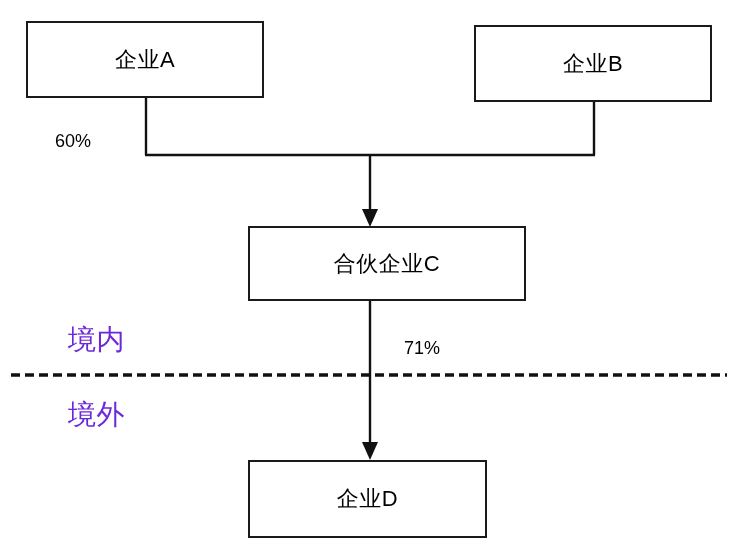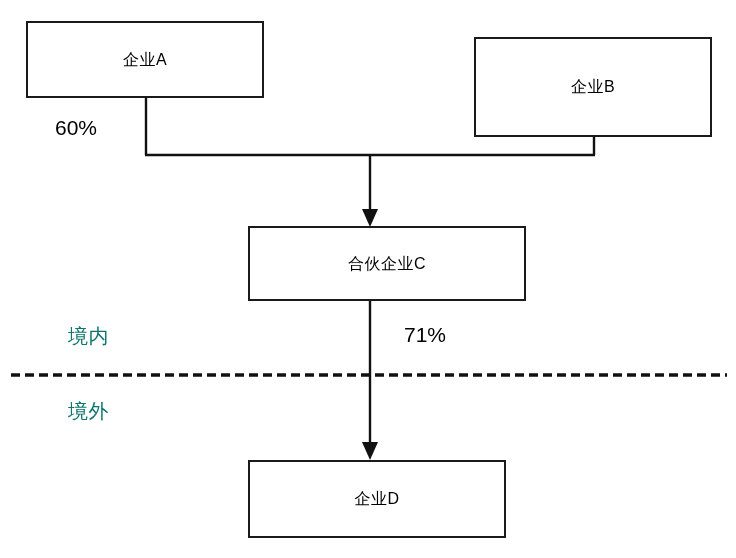--- a/index.html
+++ b/index.html
@@ -21,30 +21,30 @@
   .node-box {
     position: absolute;
     box-sizing: border-box;
     background: #ffffff;
     border: 2px solid #1a1a1a;
     display: flex;
     align-items: center;
     justify-content: center;
   }
   .node-label {
-    font-size: 16px;
+    font-size: 22px;
     color: #000000;
     line-height: 1;
     white-space: nowrap;
     letter-spacing: 0.5px;
   }
   #box-enterprise-a { left: 26px;  top: 21px;  width: 238px; height: 77px; }
-  #box-enterprise-b { left: 474px; top: 37px;  width: 238px; height: 100px; }
+  #box-enterprise-b { left: 474px; top: 25px;  width: 238px; height: 77px; }
   #box-partnership-c { left: 248px; top: 226px; width: 278px; height: 75px; }
-  #box-enterprise-d { left: 248px; top: 460px; width: 258px; height: 78px; }
+  #box-enterprise-d { left: 248px; top: 460px; width: 239px; height: 78px; }
 
   .edge-svg {
     position: absolute;
     left: 0;
     top: 0;
     width: 736px;
     height: 558px;
     pointer-events: none;
   }
   .edge-line {
@@ -58,32 +58,33 @@
   }
   .boundary-line {
     stroke: #111111;
     stroke-width: 3.4;
     stroke-dasharray: 9 5;
     fill: none;
   }
 
   .edge-label {
     position: absolute;
-    font-size: 21px;
+    font-size: 18px;
     color: #000000;
     white-space: nowrap;
     line-height: 1;
+    margin-top: 15px;
   }
   #label-share-ab { left: 55px;  top: 117px; }
   #label-share-cd { left: 404px; top: 324px; }
 
   .region-label {
     position: absolute;
-    font-size: 20px;
-    color: #0f766e;
+    font-size: 28px;
+    color: #6d28d9;
     white-space: nowrap;
     line-height: 1;
     letter-spacing: 0.5px;
   }
   #label-region-domestic { left: 68px; top: 326px; }
   #label-region-overseas { left: 68px; top: 401px; }
 </style>
 </head>
 <body>
 

